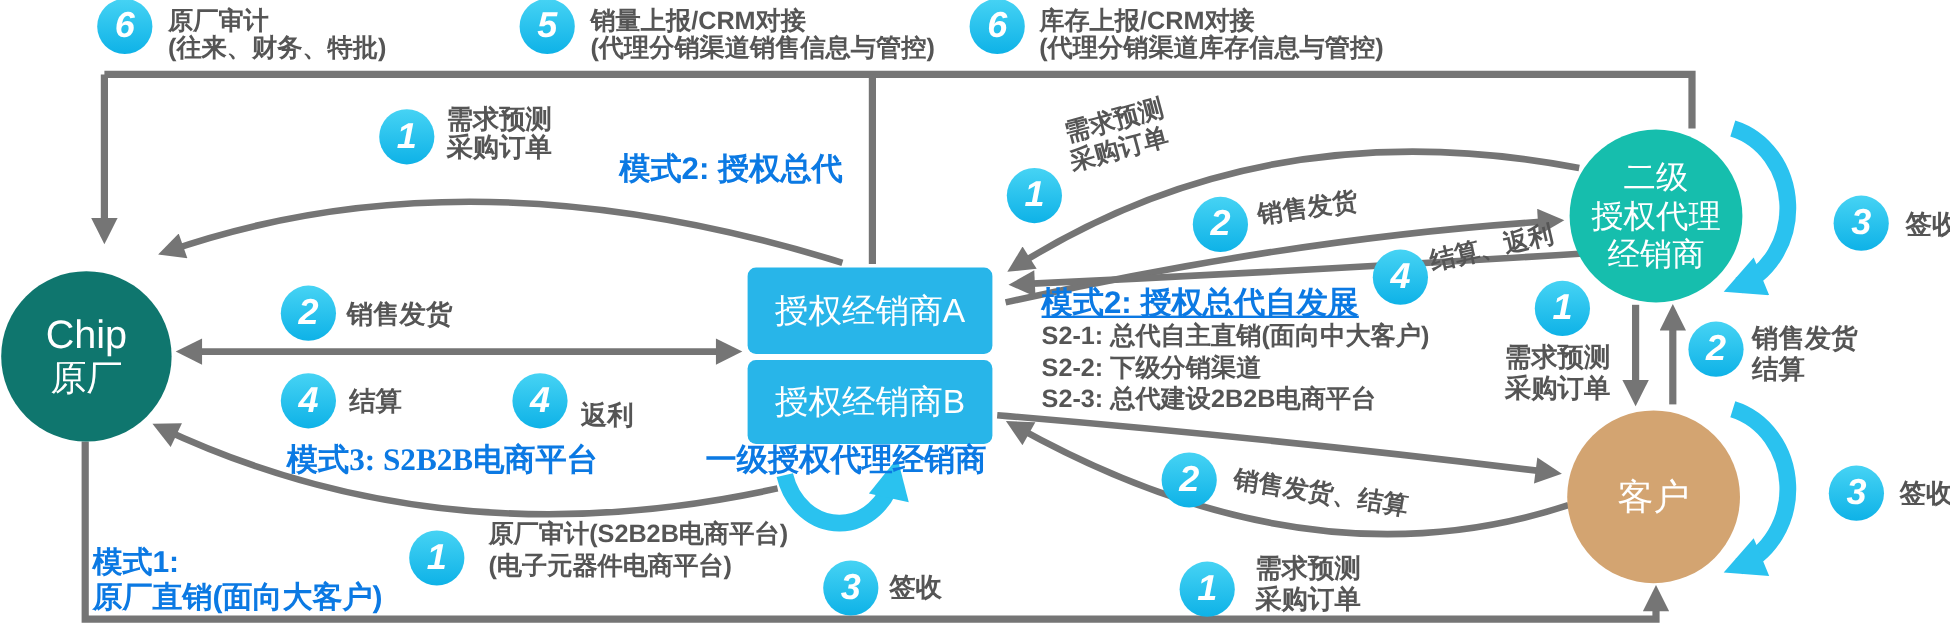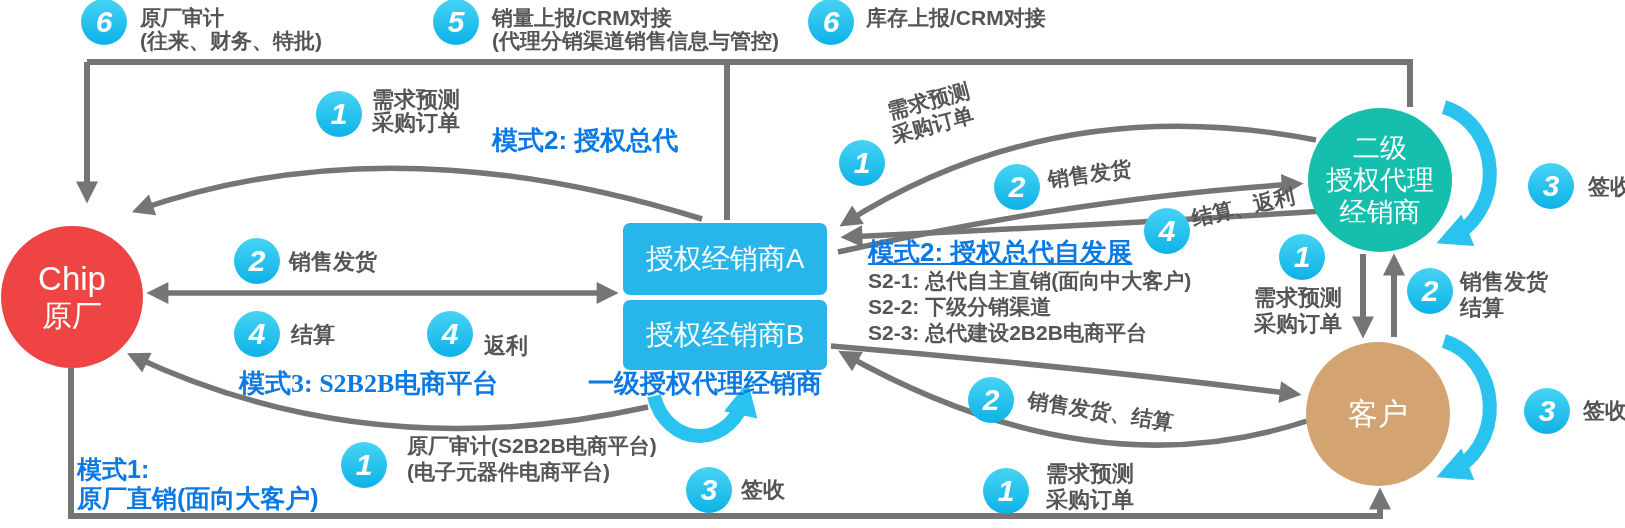--- a/index.html
+++ b/index.html
@@ -51,21 +51,21 @@
     <path d="M1307,421 Q1090,492 844,354" fill="none" stroke="#757575" stroke-width="5.5" marker-end="url(#ag)"></path>
 
     <path d="M1363,254 L1363,332" fill="none" stroke="#757575" stroke-width="6" marker-end="url(#ag)"></path>
     <path d="M1394,337 L1394,260" fill="none" stroke="#757575" stroke-width="6" marker-end="url(#ag)"></path>
 
     <path d="M1444,107 A63,69 0 0 1 1449,238" fill="none" stroke="#2ac2ef" stroke-width="14" marker-end="url(#ac)"></path>
     <path d="M1444,341 A63,69 0 0 1 1449,472" fill="none" stroke="#2ac2ef" stroke-width="14" marker-end="url(#ac)"></path>
     <path d="M654,396 A47,54 0 0 0 745,395" fill="none" stroke="#2ac2ef" stroke-width="14" marker-end="url(#ac)"></path>
   </svg>
 
-  <div class="node circle" style="left:1px;top:226px;width:142px;height:142px;background:#ef4444;">
+  <div class="node circle" style="left:1px;top:226px;width:142px;height:142px;background:#0f766e;">
     <div style="font-size:33px;line-height:38px;">Chip</div>
     <div style="font-size:30px;line-height:36px;">原厂</div>
   </div>
 
   <div class="node rect" style="left:623px;top:223px;width:204px;height:72px;background:#28b5e9;font-size:28px;">
     <div>授权经销商A</div>
   </div>
 
   <div class="node rect" style="left:623px;top:300px;width:204px;height:70px;background:#28b5e9;font-size:28px;">
     <div>授权经销商B</div>
@@ -84,26 +84,27 @@
   <div class="badge" style="left:81px;top:-1px;">6</div>
   <div class="glabel gsmall" style="left:140px;top:6px;">原厂审计</div>
   <div class="glabel gsmall" style="left:140px;top:29px;">(往来、财务、特批)</div>
 
   <div class="badge" style="left:433px;top:-1px;">5</div>
   <div class="glabel gsmall" style="left:492px;top:6px;">销量上报/CRM对接</div>
   <div class="glabel gsmall" style="left:492px;top:29px;">(代理分销渠道销售信息与管控)</div>
 
   <div class="badge" style="left:808px;top:-1px;">6</div>
   <div class="glabel gsmall" style="left:866px;top:6px;">库存上报/CRM对接</div>
+  <div class="glabel gsmall" style="left:866px;top:29px;">(代理分销渠道库存信息与管控)</div>
 
   <div class="badge" style="left:316px;top:91px;">1</div>
   <div class="glabel" style="left:372px;top:88px;line-height:23px;">需求预测</div>
   <div class="glabel" style="left:372px;top:111px;line-height:23px;">采购订单</div>
 
-  <div class="blue" style="left:492px;top:126px;">模式2: 授权总代</div>
+  <div class="blue" style="left:516px;top:126px;">模式2: 授权总代</div>
 
   <div class="badge" style="left:234px;top:238px;">2</div>
   <div class="glabel" style="left:289px;top:249px;">销售发货</div>
 
   <div class="badge" style="left:234px;top:311px;">4</div>
   <div class="glabel" style="left:291px;top:322px;">结算</div>
 
   <div class="badge" style="left:427px;top:311px;">4</div>
   <div class="glabel" style="left:484px;top:322px;margin-top:11px;">返利</div>
 

